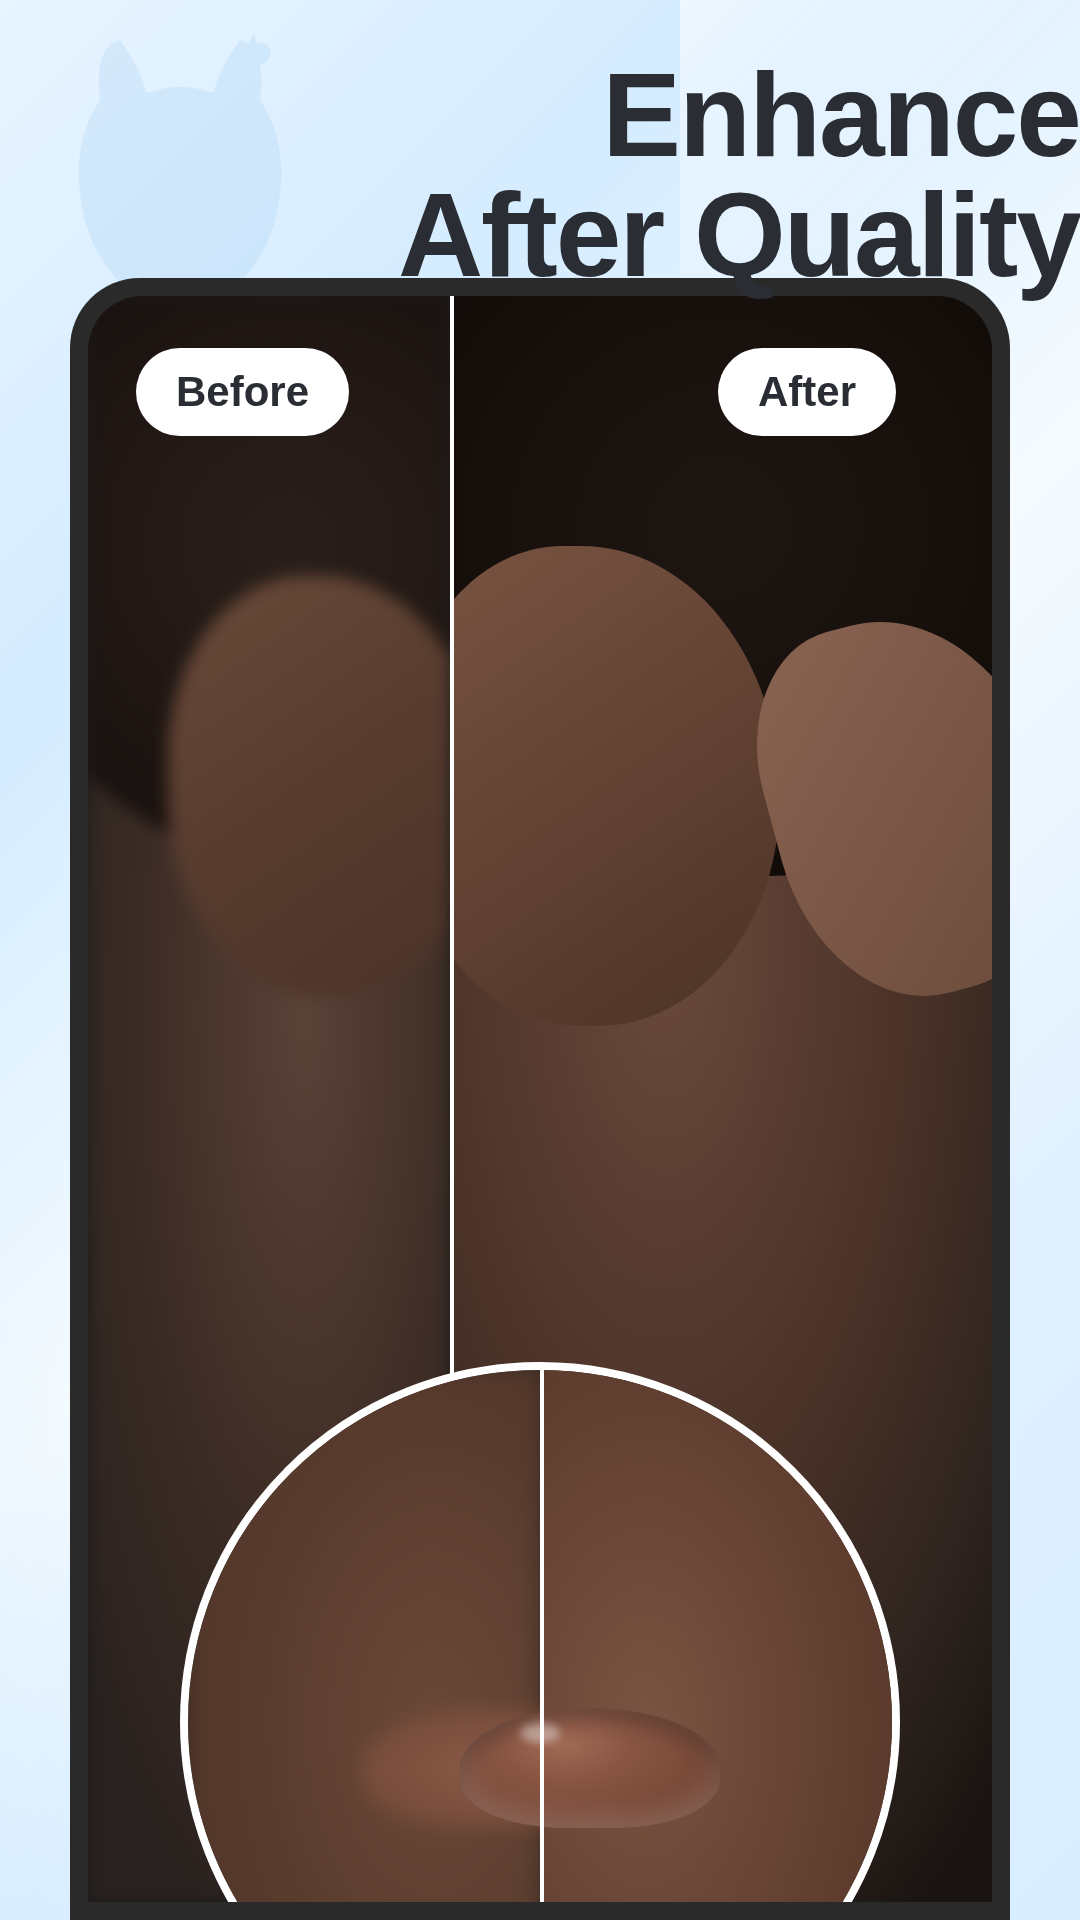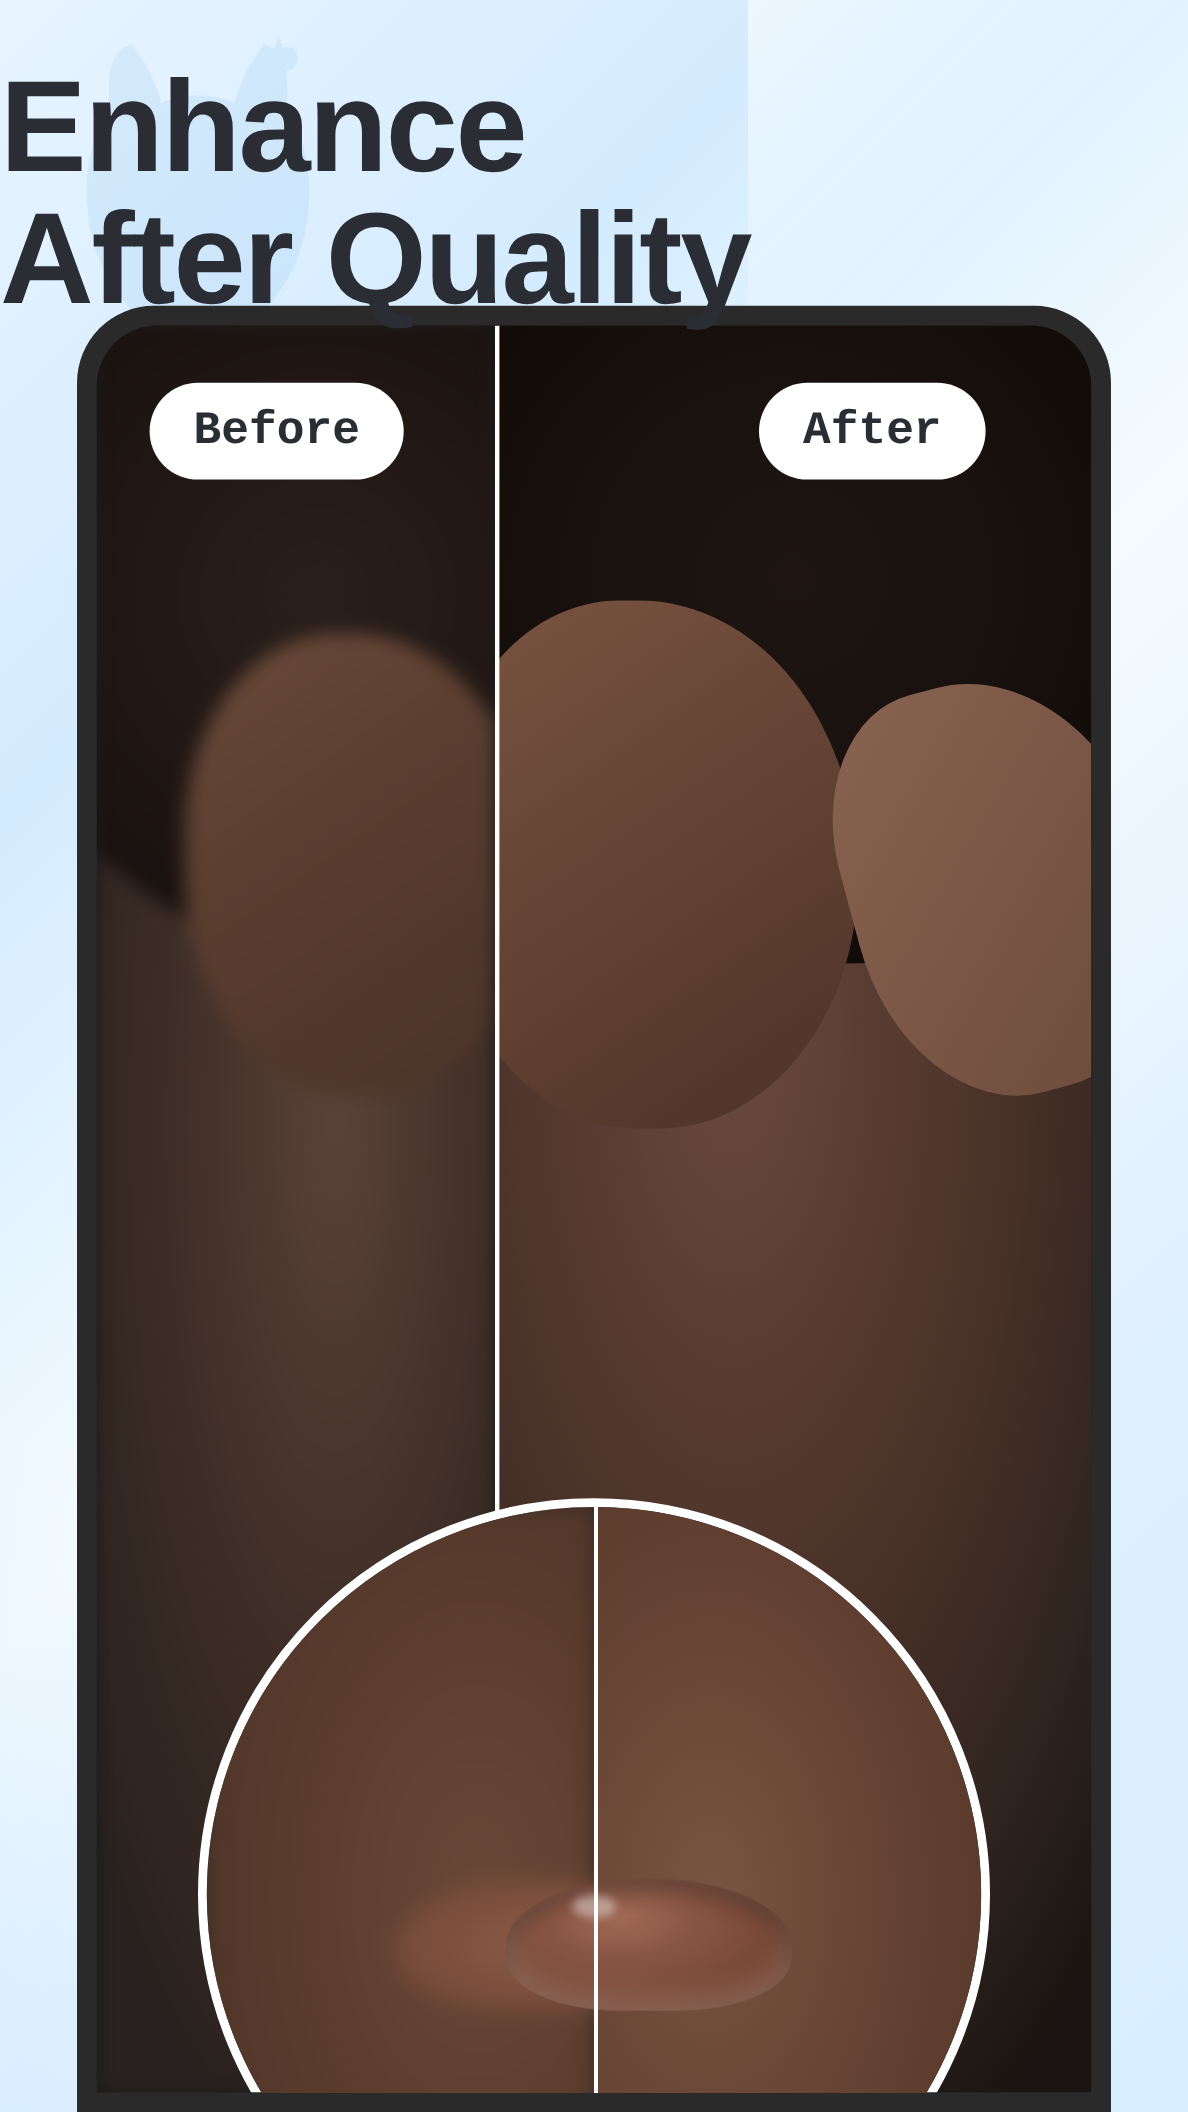--- a/index.html
+++ b/index.html
@@ -31,21 +31,21 @@
       width: 100%;
       height: 100%;
     }
     
     
     .headline {
       position: absolute;
       top: 55px;
       left: 0;
       width: 100%;
-      text-align: left;
+      text-align: right;
       font-weight: 900;
       font-size: 118px;
       line-height: 1.02;
       color: #2a2d34;
       letter-spacing: -2px;
       z-index: 10;
     }
     
     
     .phone-frame {
@@ -60,21 +60,20 @@
       z-index: 5;
     }
     
     .phone-inner {
       width: 100%;
       height: 100%;
       border-radius: 55px 55px 0 0;
       background: #1a1a1a;
       overflow: hidden;
       position: relative;
-      font-family: Liberation Mono, monospace;
     }
     
     
     .photo-container {
       position: absolute;
       top: 0;
       left: 0;
       width: 100%;
       height: 100%;
       display: flex;

